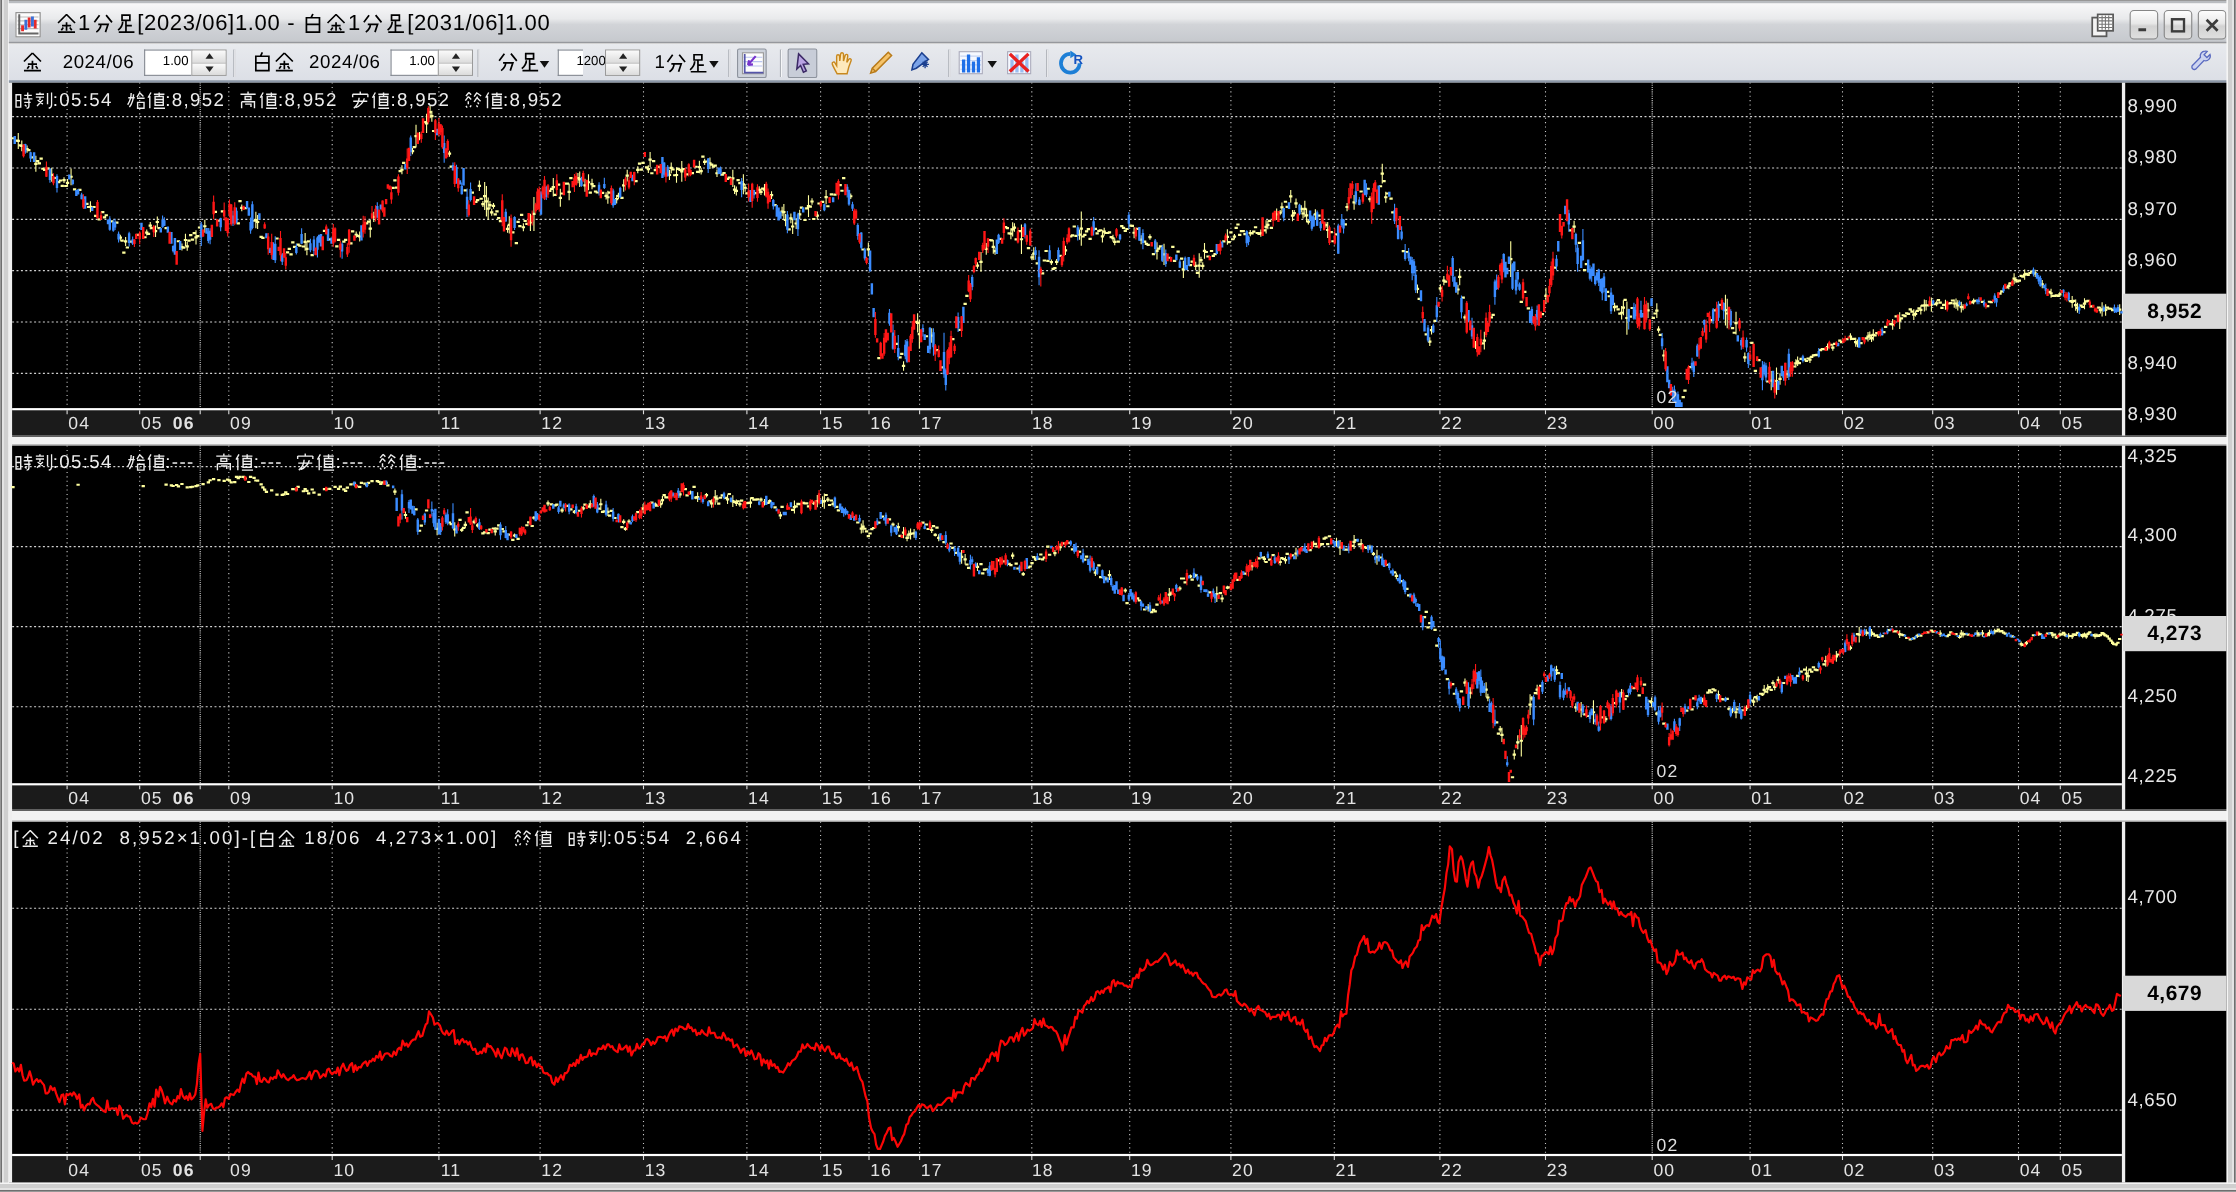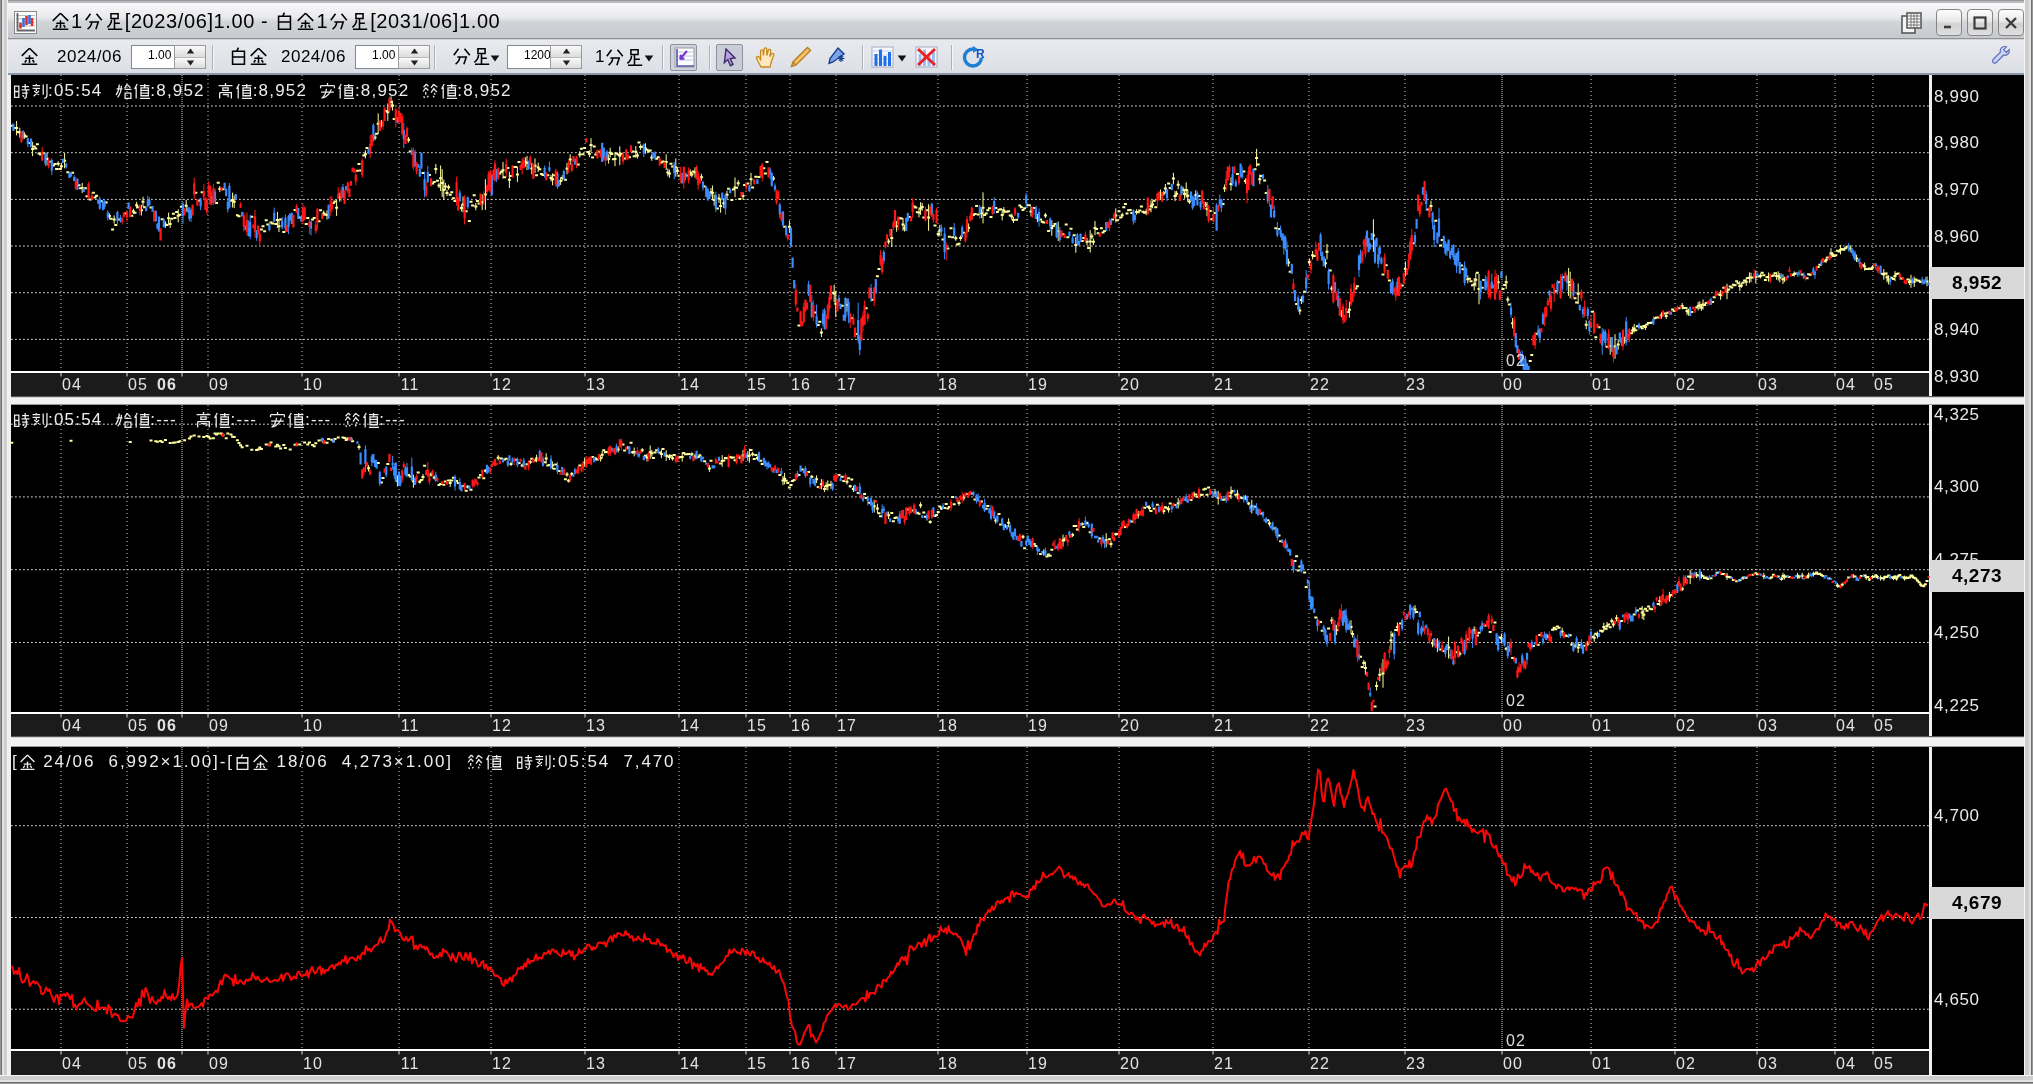--- a/index.html
+++ b/index.html
@@ -239,33 +239,33 @@
         <use href="#yasu"></use>
       </svg><svg class="k">
         <use href="#chi"></use>
       </svg><span>:---  </span><svg class="k">
         <use href="#shuu"></use>
       </svg><svg class="k">
         <use href="#chi"></use>
       </svg><span>:---</span></div>
     <div style="position:absolute;left:12px;top:752px;display:flex;align-items:center;color:#ededed;font-size:17px;white-space:pre;letter-spacing:1.9px"><span>[</span><svg class="k">
         <use href="#kin"></use>
-      </svg><span> 24/06  6,992×1.00]-[</span><svg class="k">
+      </svg><span> 24/02  8,952×1.00]-[</span><svg class="k">
         <use href="#haku"></use>
       </svg><svg class="k">
         <use href="#kin"></use>
       </svg><span> 18/06  4,273×1.00]  </span><svg class="k">
         <use href="#shuu"></use>
       </svg><svg class="k">
         <use href="#chi"></use>
       </svg><span>  </span><svg class="k">
         <use href="#toki"></use>
       </svg><svg class="k">
         <use href="#koku"></use>
-      </svg><span>:05:54  7,470</span></div>
+      </svg><span>:05:54  2,664</span></div>
     <div id="frameT"></div>
     <div id="titlebar"></div>
     <div id="titicon"><svg width="21" height="21" viewBox="0 0 21 21">
         <path d="M1 3.5H20M1 7H20M1 10.5H20M1 14H20" stroke="#bbb" stroke-width="1"></path>
         <path d="M2.5 1 V18.5 H20" stroke="#666" stroke-width="1.8" fill="none"></path>
         <path d="M5.5 11 v5.5 M11.5 4 v9 M17 6 v8" stroke="#e52b2b" stroke-width="2.6"></path>
         <path d="M8.5 6 v9 M14.5 3 v9" stroke="#3a6fd8" stroke-width="2.6"></path>
       </svg></div>
     <div id="title"><svg class="kt">
         <use href="#kin"></use>
@@ -351,21 +351,21 @@
         <svg class="ktb">
           <use href="#bun"></use>
         </svg>
         <svg class="ktb">
           <use href="#soku"></use>
         </svg>
       </div>
       <div class="dar" style="left:488px"><svg width="10" height="7" viewBox="0 0 10 7">
           <path d="M5 6.5L9.3 0.5H0.7Z" fill="#111"></path>
         </svg></div>
-      <div class="tinput" style="left:505px;width:44px">1200</div>
+      <div class="tinput" style="left:505px;width:23px">1200</div>
       <div class="spin" style="left:548px">
         <div>
           <svg width="9" height="6" viewBox="0 0 9 6">
             <path d="M4.5 0.5L8.2 5.5H0.8Z" fill="#222"></path>
           </svg>
         </div>
         <div>
           <svg width="9" height="6" viewBox="0 0 9 6">
             <path d="M4.5 5.5L8.2 0.5H0.8Z" fill="#222"></path>
           </svg>

